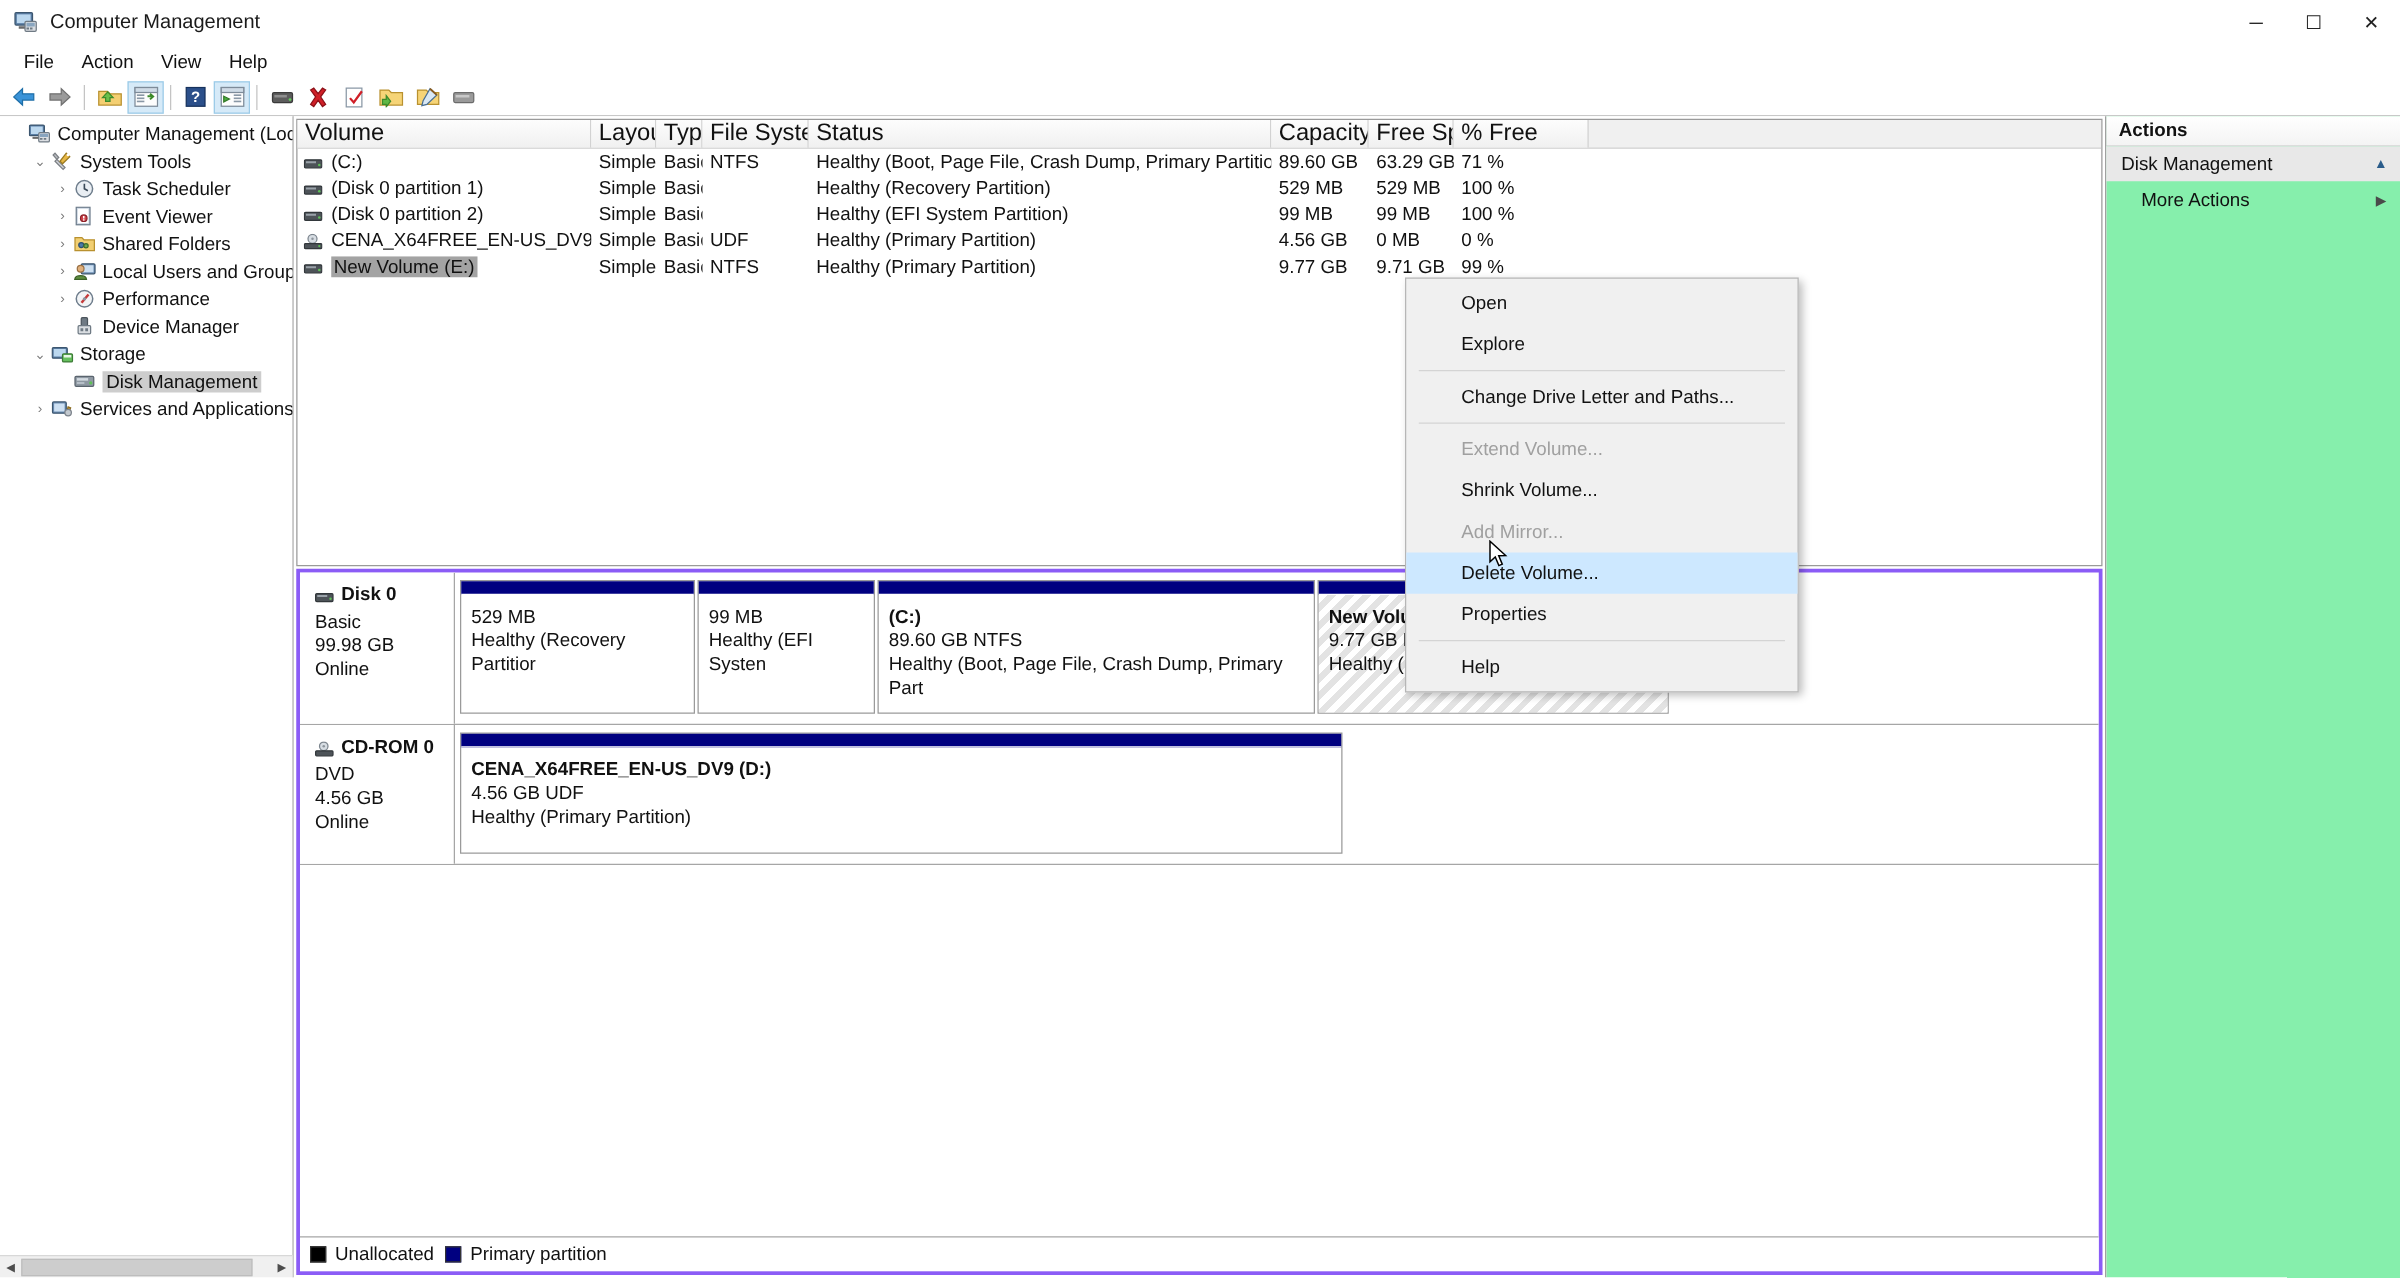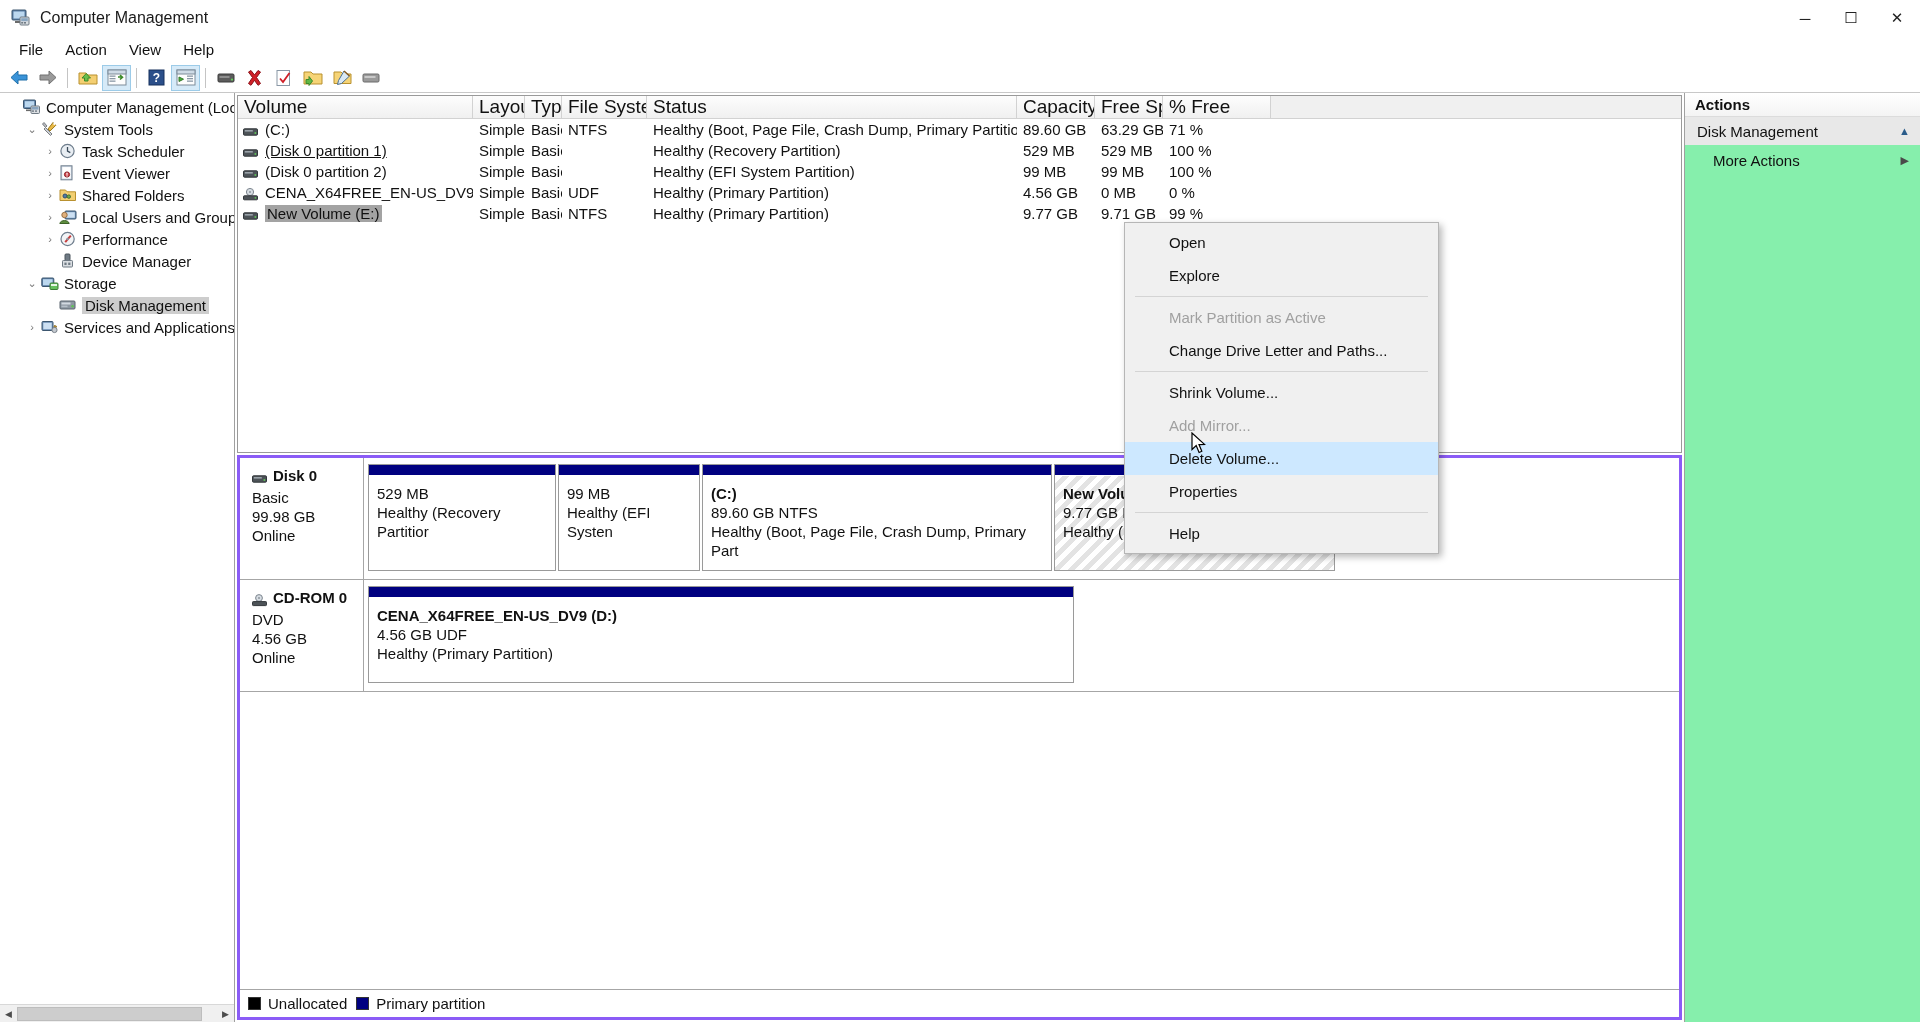--- a/index.html
+++ b/index.html
@@ -417,21 +417,21 @@
             </div>
             <div class="vc" style="width: 52px; flex: 0 0 52px;">Simple</div>
             <div class="vc" style="width: 37px; flex: 0 0 37px;">Basic</div>
             <div class="vc" style="width: 85px; flex: 0 0 85px;">NTFS</div>
             <div class="vc" style="width: 370px; flex: 0 0 370px;">Healthy (Boot, Page File, Crash Dump, Primary Partition)</div>
             <div class="vc" style="width: 78px; flex: 0 0 78px;">89.60 GB</div>
             <div class="vc" style="width: 68px; flex: 0 0 68px;">63.29 GB</div>
             <div class="vc" style="width: 108px; flex: 0 0 108px;">71 %</div>
           </div>
           <div class="vrow">
-            <div class="vc vol" style="width: 235px; flex: 0 0 235px; text-decoration: underline;">
+            <div class="vc vol" style="width: 235px; flex: 0 0 235px;">
               <span class="volicon"><svg width="15" height="11" viewBox="0 0 15 11">
                   <rect x="0.5" y="1.8" width="14" height="6.4" rx="1" fill="#4d5358" stroke="#32373b"></rect>
                   <rect x="1.8" y="3" width="8" height="1.6" fill="#9aa2a9"></rect>
                   <circle cx="12.4" cy="6" r="1" fill="#5fc157"></circle>
                 </svg></span>
               <span>(Disk 0 partition 1)</span>
             </div>
             <div class="vc" style="width: 52px; flex: 0 0 52px;">Simple</div>
             <div class="vc" style="width: 37px; flex: 0 0 37px;">Basic</div>
             <div class="vc" style="width: 85px; flex: 0 0 85px;"></div>
@@ -592,23 +592,23 @@
       <span>More Actions</span>
       <span class="caret">▶</span>
     </div>
   </div>
 </div>
 
 <div id="ctxmenu">
     <div class="ctxitem">Open</div>
     <div class="ctxitem">Explore</div>
     <div class="ctxsep"></div>
-    <div class="ctxitem disabled">Mark Partition as Active</div>
     <div class="ctxitem">Change Drive Letter and Paths...</div>
     <div class="ctxsep"></div>
+    <div class="ctxitem disabled">Extend Volume...</div>
     <div class="ctxitem">Shrink Volume...</div>
     <div class="ctxitem disabled">Add Mirror...</div>
     <div class="ctxitem hl">Delete Volume...</div>
     <div class="ctxitem">Properties</div>
     <div class="ctxsep"></div>
     <div class="ctxitem">Help</div>
   </div>
 
 <div id="cursor">
   <svg width="17" height="24" viewBox="0 0 17 24">

